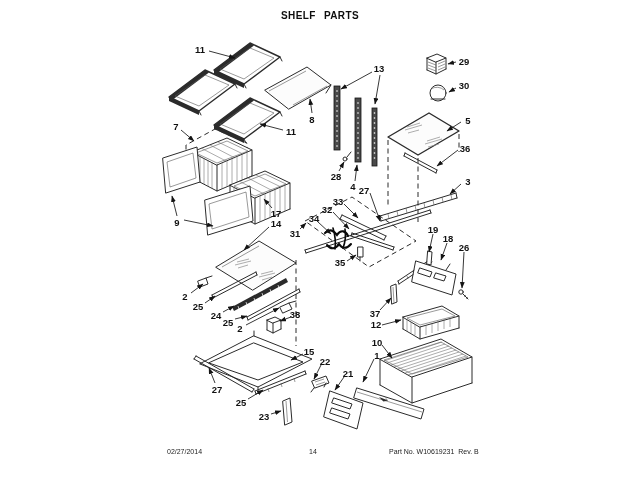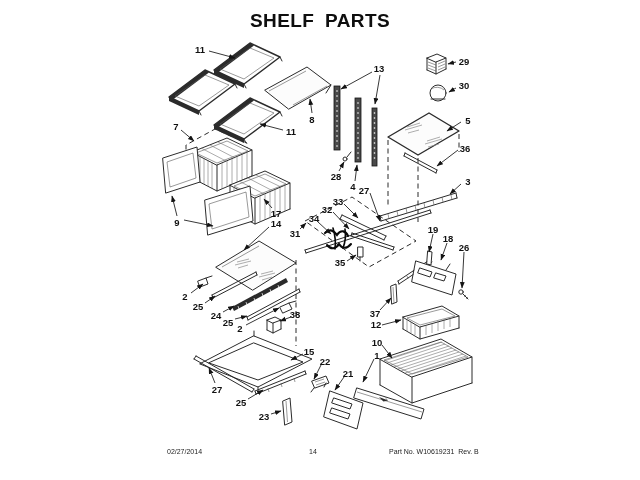--- a/index.html
+++ b/index.html
@@ -1,19 +1,19 @@
 <!DOCTYPE html>
 <html><head>
 <meta charset="utf-8">
 <style>
   html,body{margin:0;padding:0;background:#fff;}
   .page{position:relative;width:640px;height:480px;background:#fff;overflow:hidden;
         font-family:"Liberation Sans",sans-serif;color:#111;}
   .title{position:absolute;top:10px;left:0;width:640px;text-align:center;
-         font-size:19px;font-weight:700;letter-spacing:.4px;word-spacing:5px;color:#0e0e0e;}
+         font-size:10px;font-weight:700;letter-spacing:.4px;word-spacing:5px;color:#0e0e0e;}
   .diagram{position:absolute;left:0;top:0;width:640px;height:480px;}
   .footer{position:absolute;left:0;top:446px;width:640px;height:14px;font-size:7px;color:#222;}
   .footer .date{position:absolute;left:167px;top:2px;}
   .footer .pageno{position:absolute;left:309px;top:2px;}
   .footer .partno{position:absolute;left:389px;top:2px;white-space:pre;}
   
   .s{fill:none;stroke:#2b2b2b;stroke-width:1;stroke-linecap:round;stroke-linejoin:round;}
   .sw2{stroke-width:1.4;}
   .thin{fill:none;stroke:#555;stroke-width:.6;}
   .wire{fill:none;stroke:#666;stroke-width:.55;}

